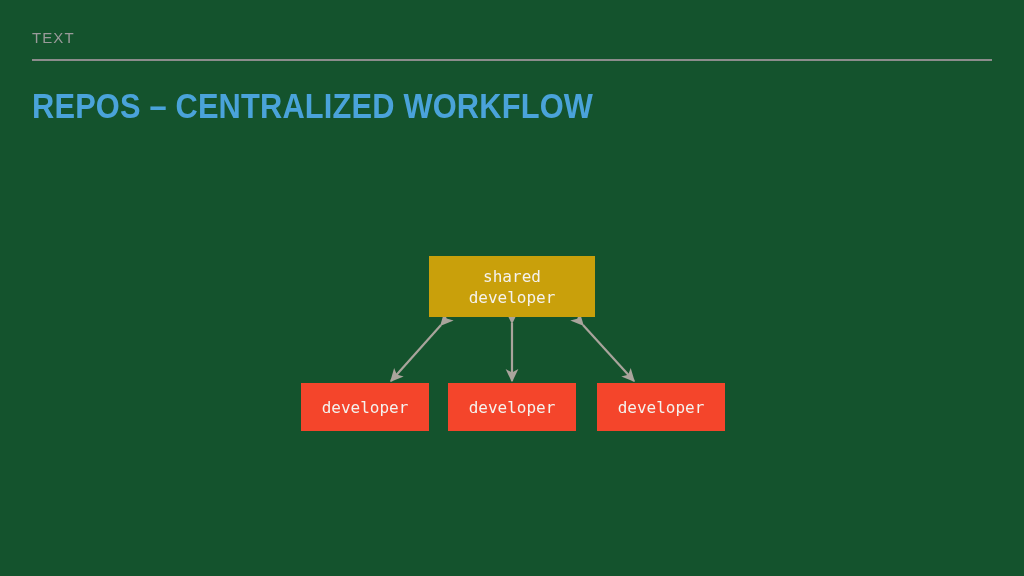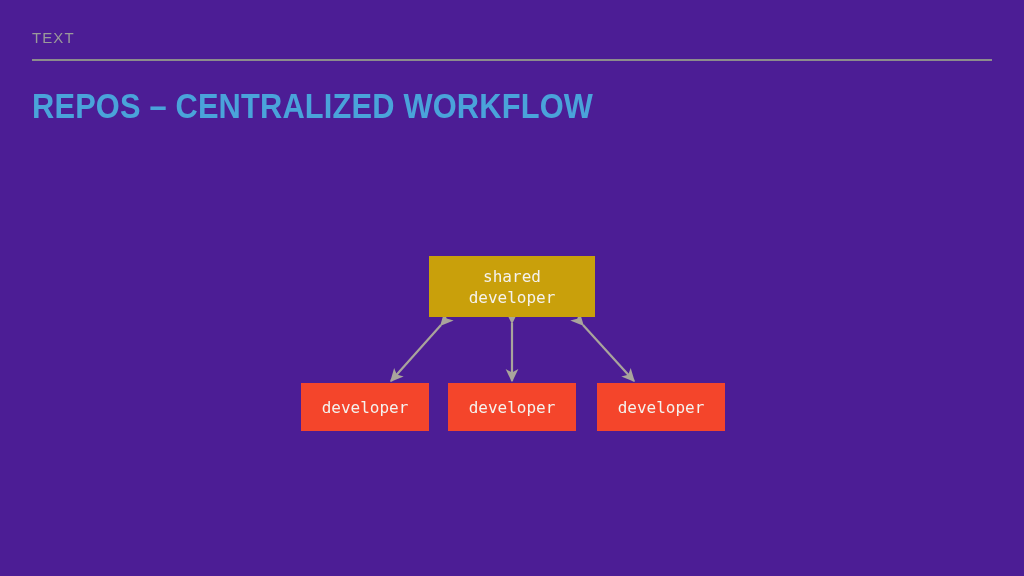--- a/index.html
+++ b/index.html
@@ -12,21 +12,21 @@
     width: 1024px;
     height: 576px;
     overflow: hidden;
     font-family: "Liberation Sans", sans-serif;
     -webkit-font-smoothing: antialiased;
   }
   .slide {
     position: relative;
     width: 1024px;
     height: 576px;
-    background: #4c1d95;
+    background: #14532d;
   }
 
   
   .eyebrow {
     position: absolute;
     left: 32px;
     top: 29px;
     font-family: "Liberation Sans", sans-serif;
     font-size: 15px;
     letter-spacing: 1.1px;

